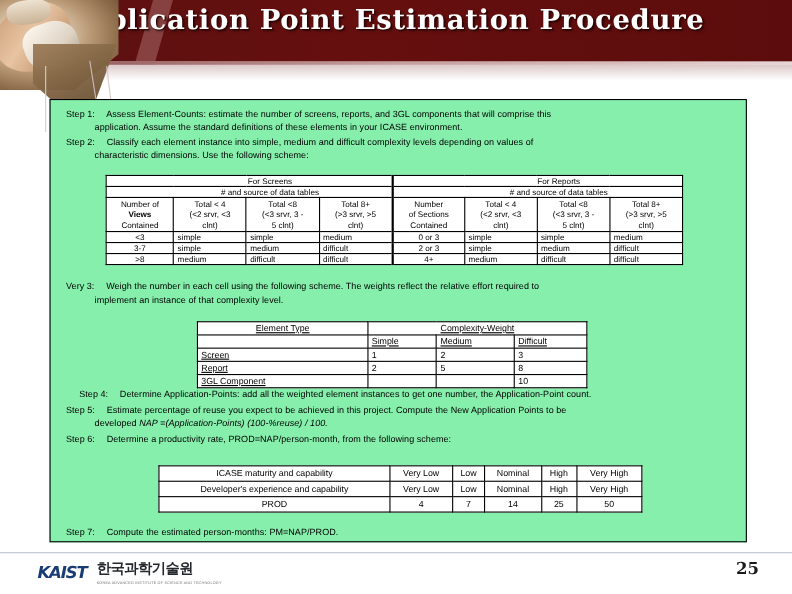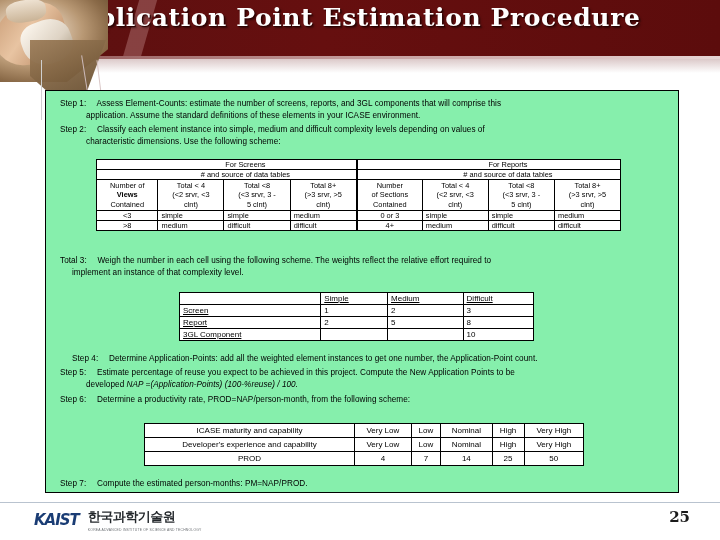--- a/index.html
+++ b/index.html
@@ -319,43 +319,61 @@
       <td>&lt;3</td>
       <td class="lcell">simple</td>
       <td class="lcell">simple</td>
       <td class="lcell">medium</td>
       <td class="thick-l">0 or 3</td>
       <td class="lcell">simple</td>
       <td class="lcell">simple</td>
       <td class="lcell">medium</td>
     </tr>
     <tr>
+      <td>3-7</td>
+      <td class="lcell">simple</td>
+      <td class="lcell">medium</td>
+      <td class="lcell">difficult</td>
+      <td class="thick-l">2 or 3</td>
+      <td class="lcell">simple</td>
+      <td class="lcell">medium</td>
+      <td class="lcell">difficult</td>
+    </tr>
+    <tr>
       <td>&gt;8</td>
       <td class="lcell">medium</td>
       <td class="lcell">difficult</td>
       <td class="lcell">difficult</td>
       <td class="thick-l">4+</td>
       <td class="lcell">medium</td>
       <td class="lcell">difficult</td>
       <td class="lcell">difficult</td>
     </tr>
   </tbody>
     </table>
 
   <div class="steptext" style="left:14px; top:164px;">
-    <span class="lbl">Total 3:</span>
+    <span class="lbl">Very 3:</span>
     <span style="display:inline-block;width:6px"></span>
     <span>Weigh the number in each cell using the following scheme.  The weights reflect  the relative effort  required to</span>
   </div>
-  <div class="steptext indent" style="left:0; top:176px;">
+  <div class="steptext indent" style="left:14px; top:176px;">
     <span>implement an instance of that complexity  level.</span>
   </div>
 
   <table class="grid" id="tbl-weights">
     <tbody>
+        <tr>
+      <td style="width:150px">
+        <span class="u">Element Type</span>
+      </td>
+      <td colspan="3">
+        <span class="u">Complexity-Weight</span>
+      </td>
+    </tr>
     <tr>
       <td></td>
       <td class="l">
         <span class="u">Simple</span>
       </td>
       <td class="l">
         <span class="u">Medium</span>
       </td>
       <td class="l">
         <span class="u">Difficult</span>

